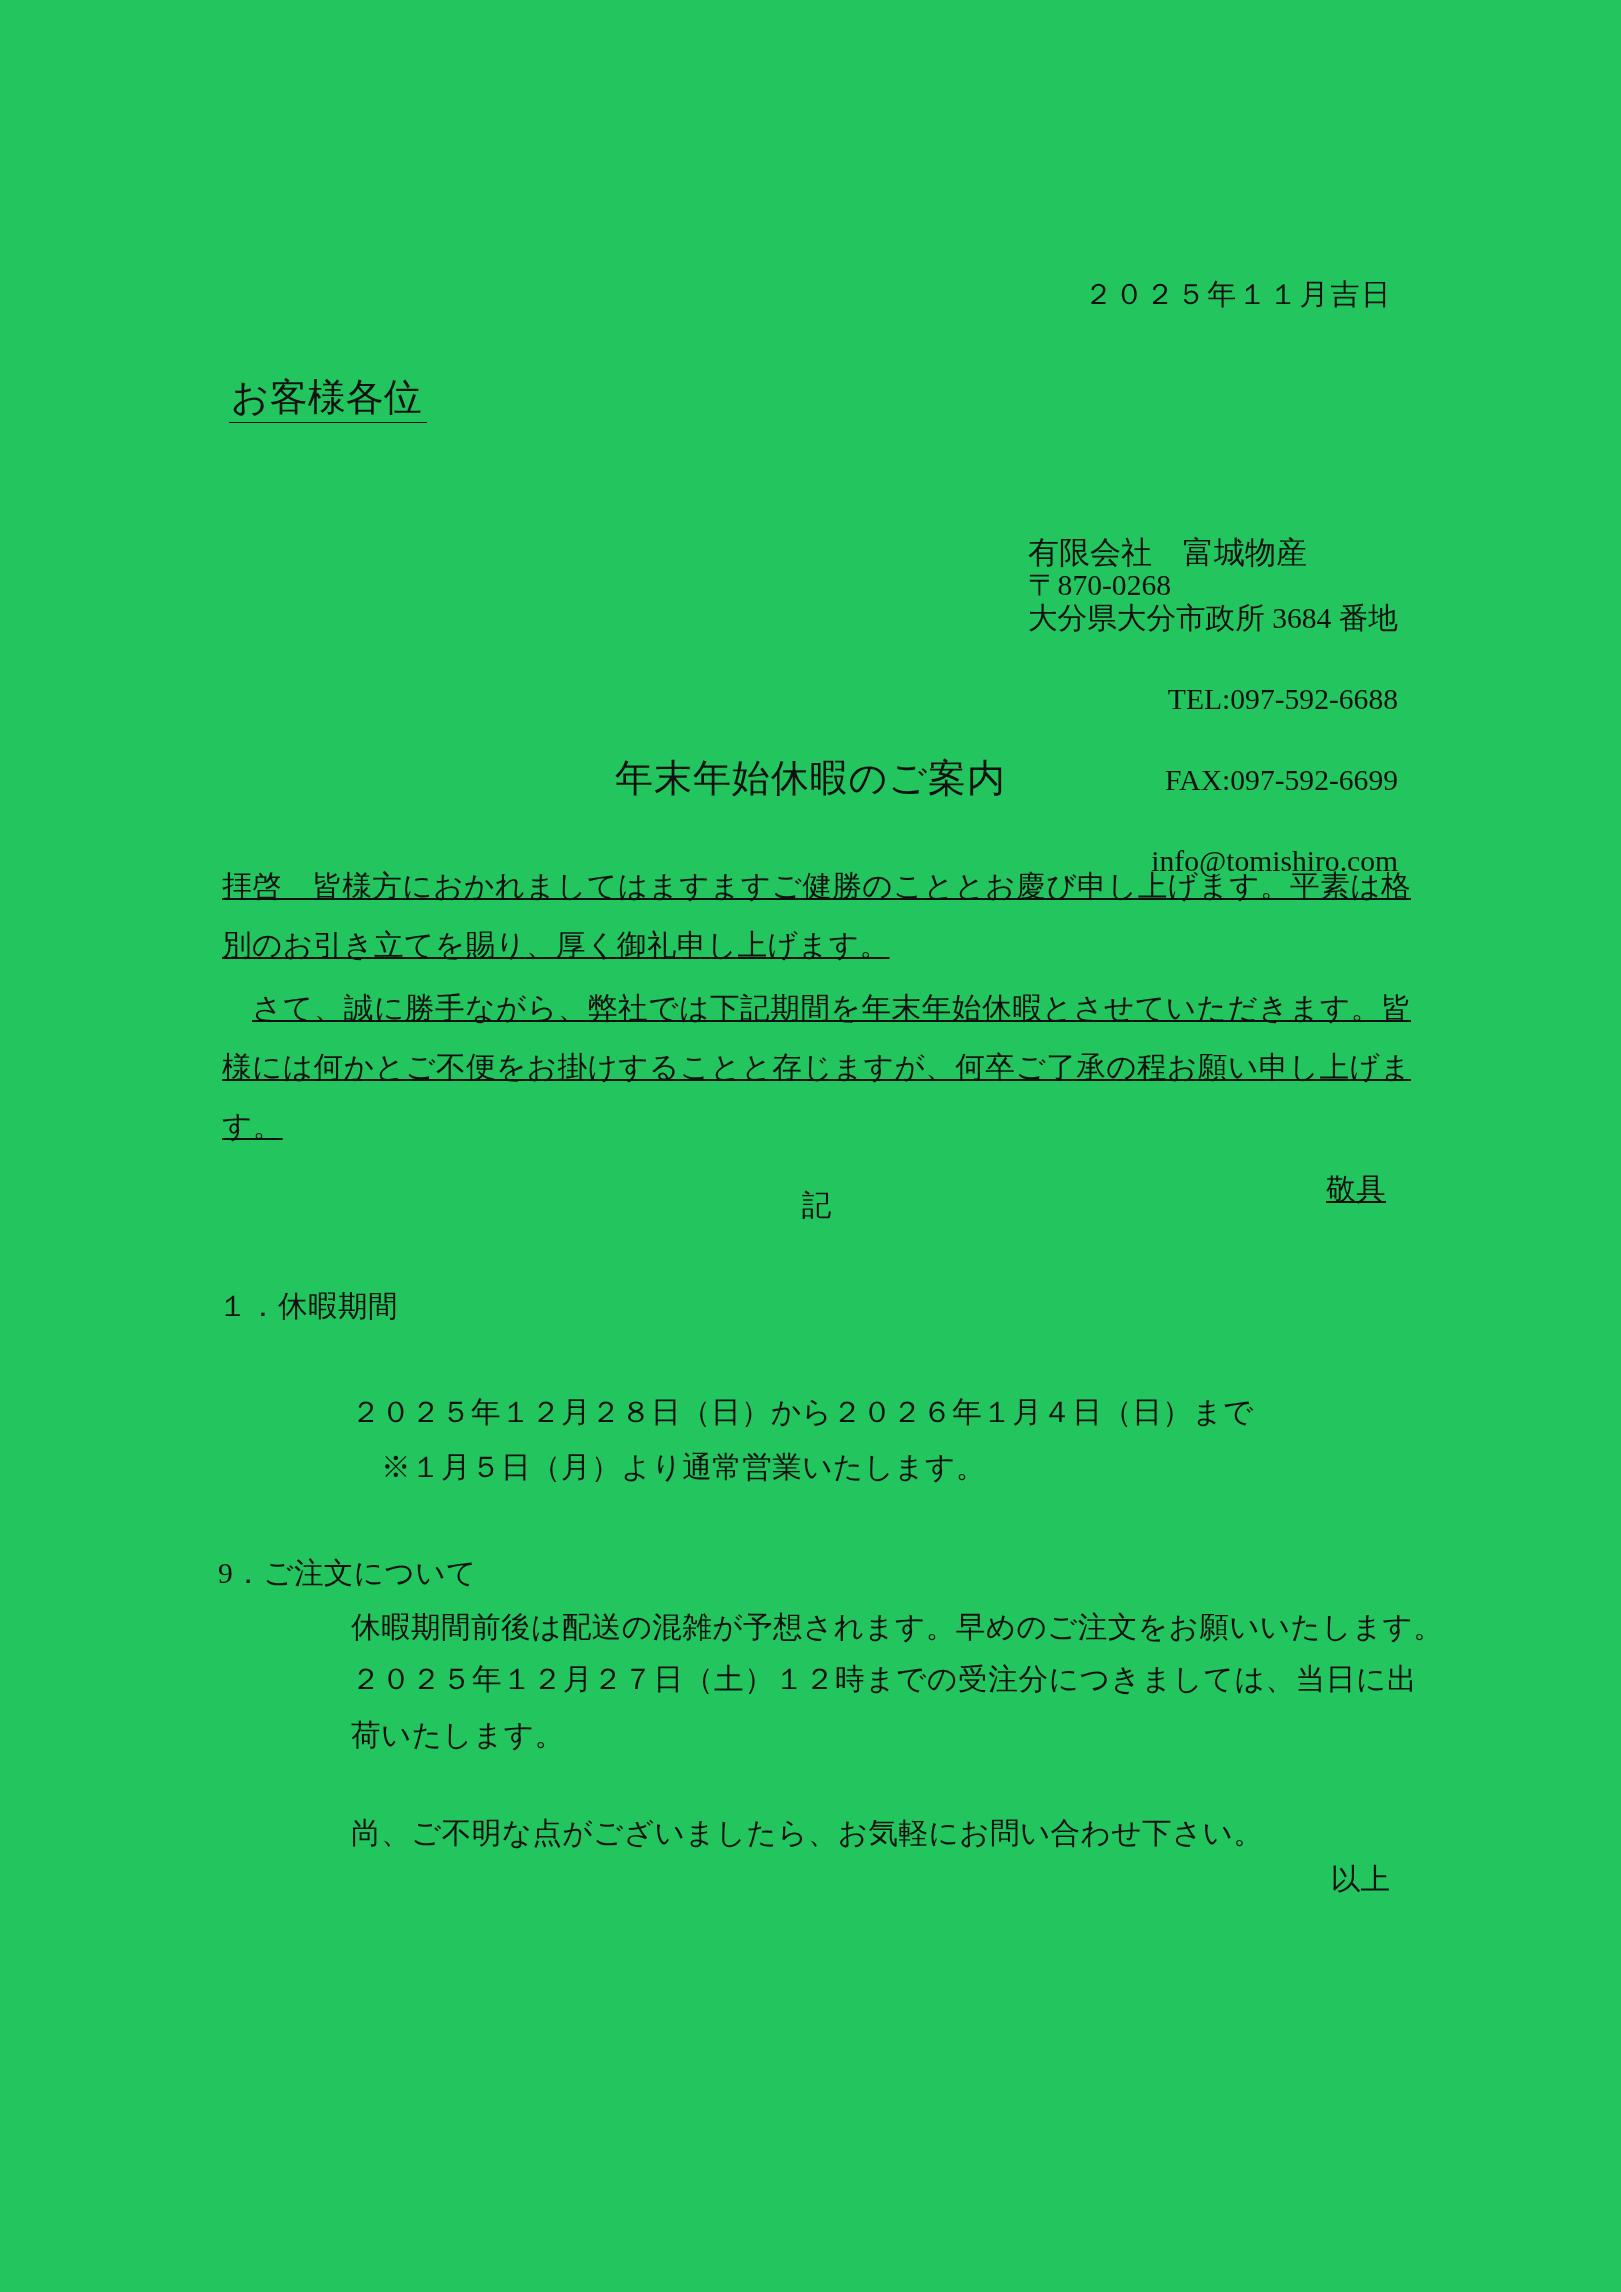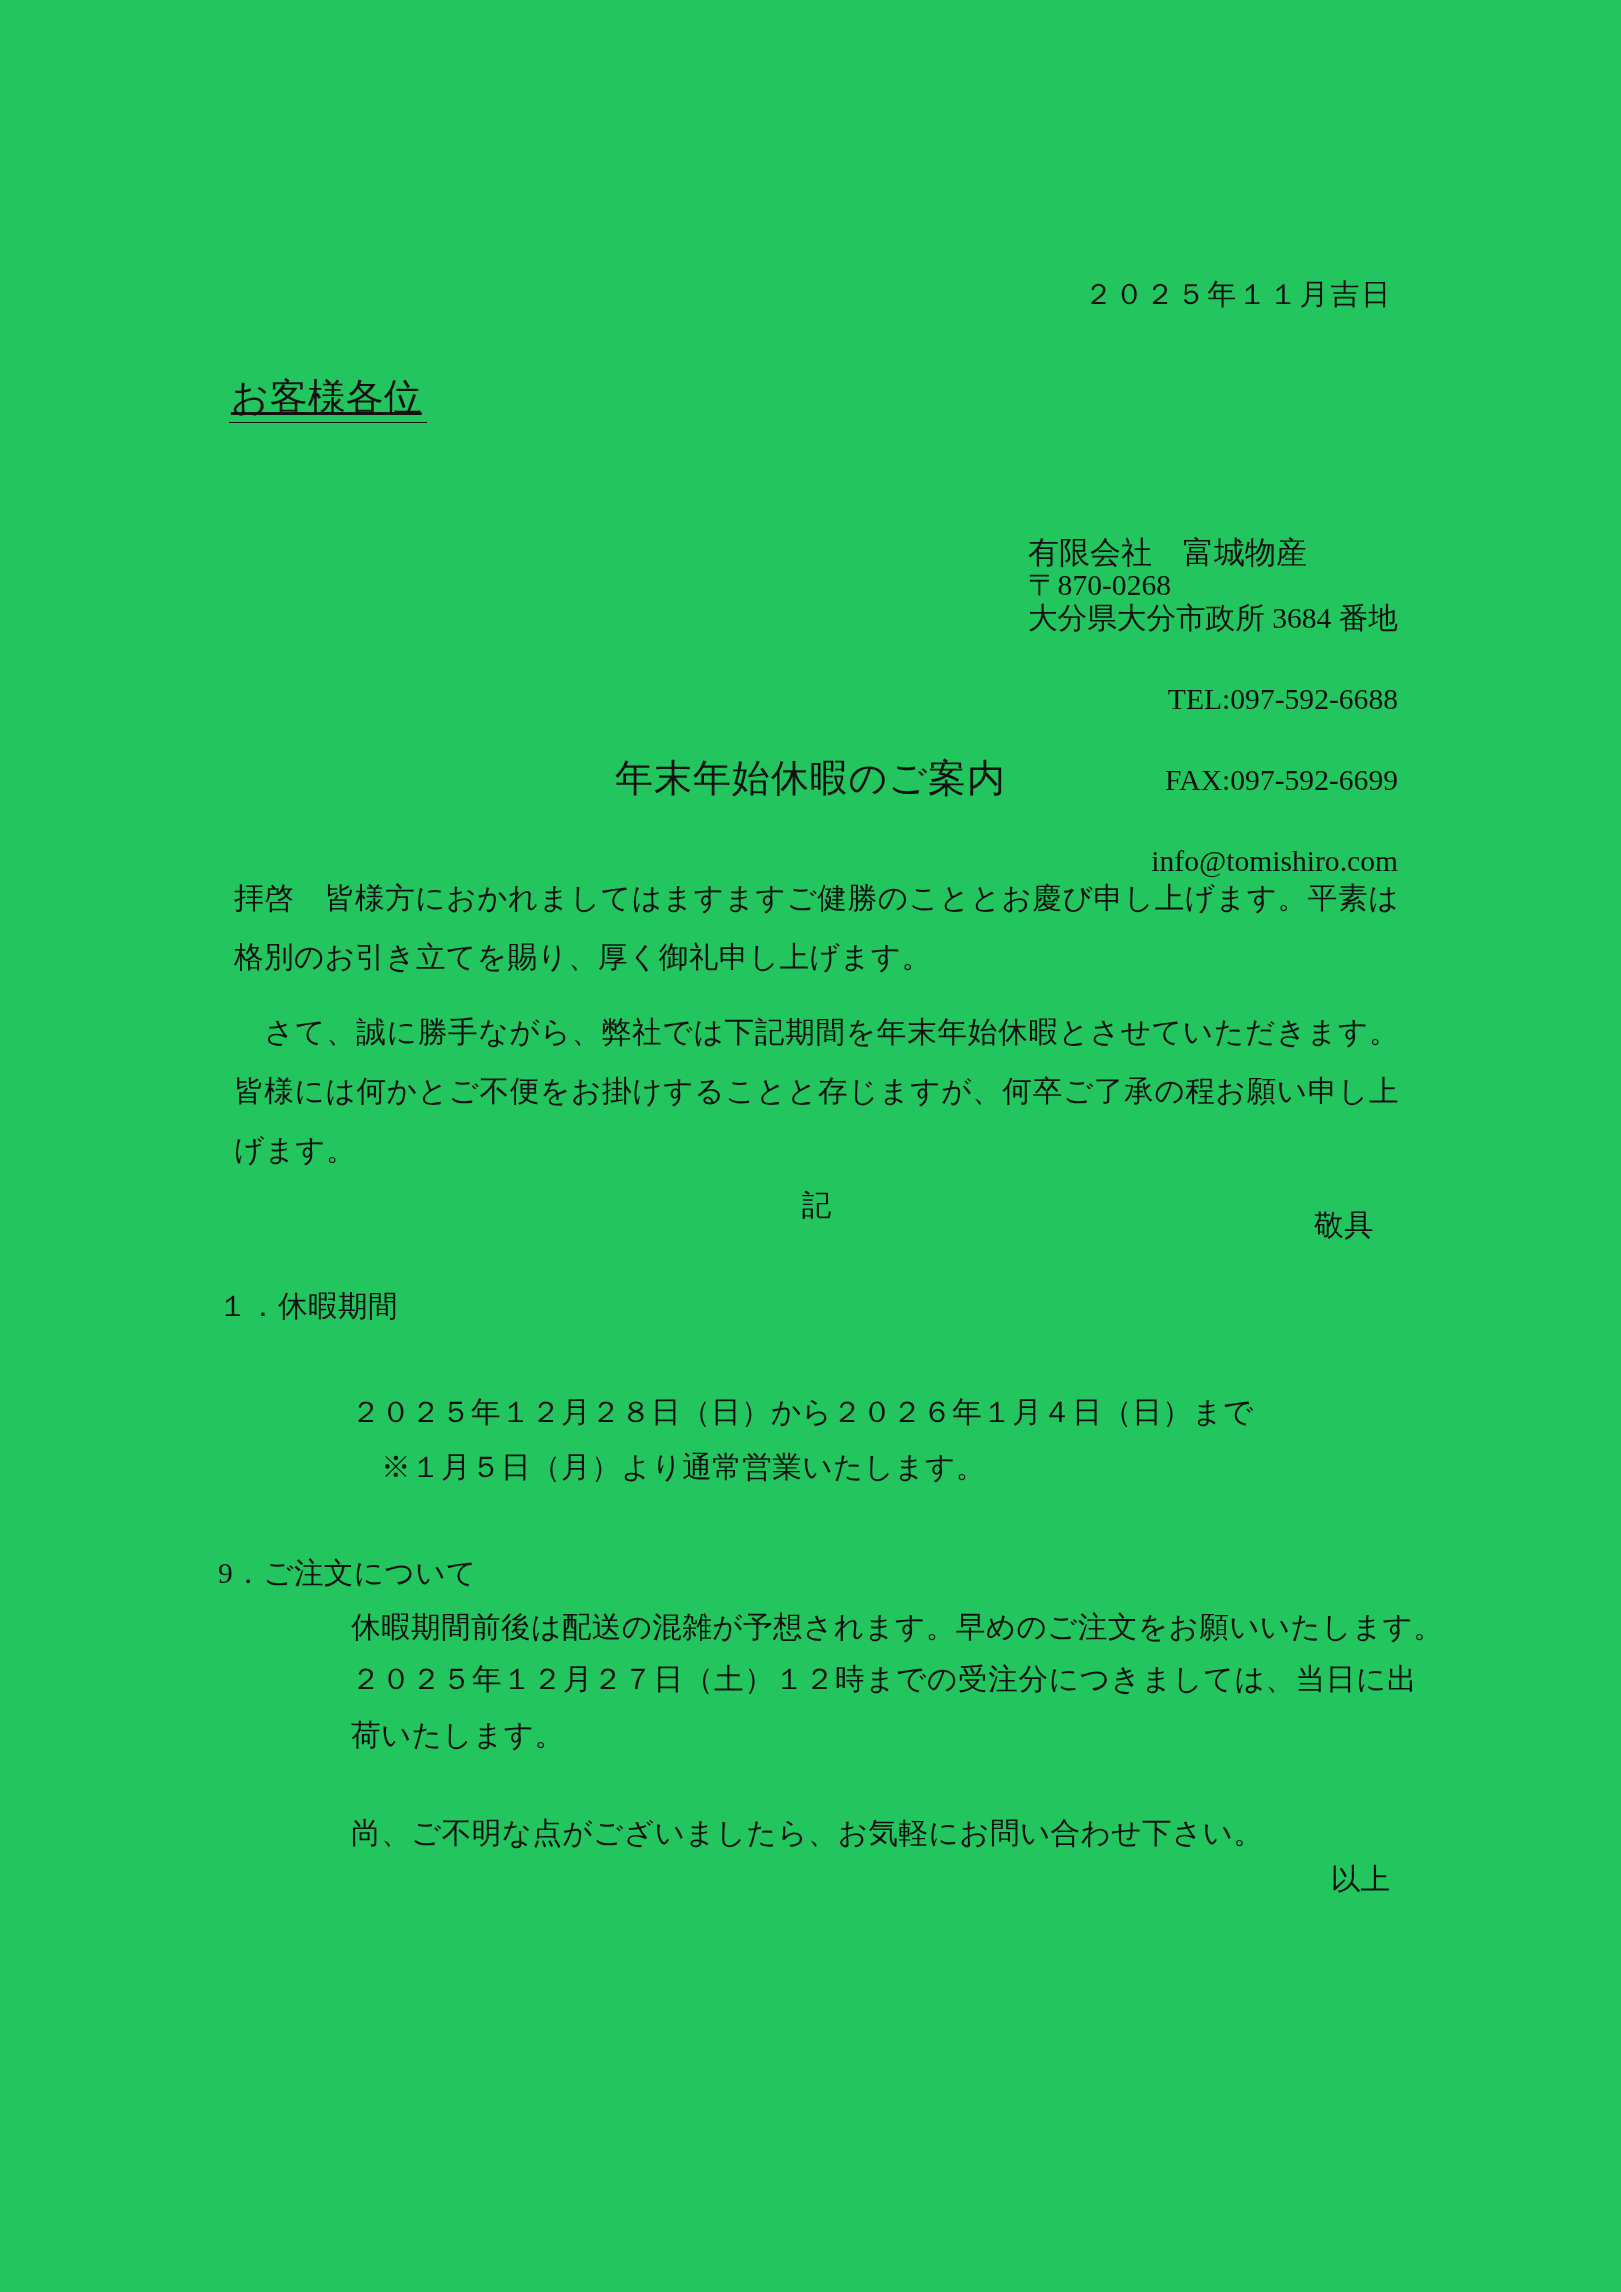--- a/index.html
+++ b/index.html
@@ -26,41 +26,40 @@
     white-space: nowrap;
   }
   #recipient {
     top: 376px; left: 229px;
     font-size: 38px; line-height: 43px;
   }
   #recipient .u {
     display: inline-block;
     border-bottom: 1.8px solid #111;
     padding: 0 5.4px 2.7px 1.8px;
-    text-decoration: underline;
   }
   #sender {
     top: 498px; left: 1028px; width: 370px;
     font-size: 29.6px; line-height: 33px;
   }
   .sender-line { white-space: nowrap; }
   .sender-company { font-size: 31px; margin-top: 38px; }
   .sender-right { text-align: right; margin-top: 48px; }
 
   #title {
     top: 758px; left: 0; width: 1621px;
     text-align: center;
     font-size: 38px; line-height: 41px; letter-spacing: 0.9px;
   }
 
   #paragraphs {
     top: 853px; left: 218px; width: 1197px;
     font-size: 29.6px; line-height: 59px; letter-spacing: 0.4px;
   }
-  #paragraphs p { margin: 16px; text-align: justify; }
+  #paragraphs p { margin: 4px; text-align: justify; text-decoration: underline; }
   #para2 { text-indent: 30px; }
   #keigu { text-align: right !important; padding-right: 25px; }
 
   #ki {
     top: 1176px; left: 218px; width: 1197px;
     text-align: center;
     font-size: 29.6px; line-height: 59px;
   }
 
   .sec-head, .sec-line {

